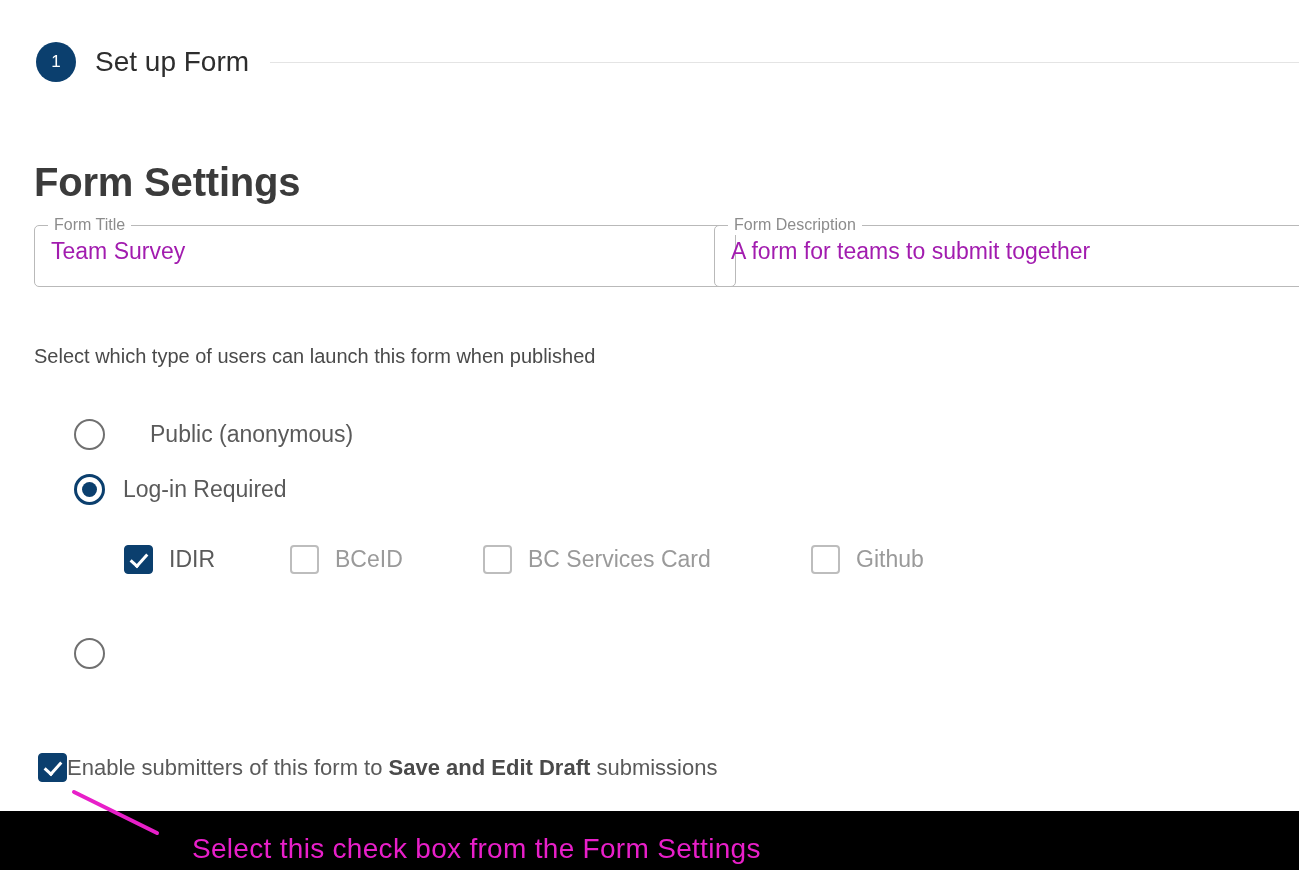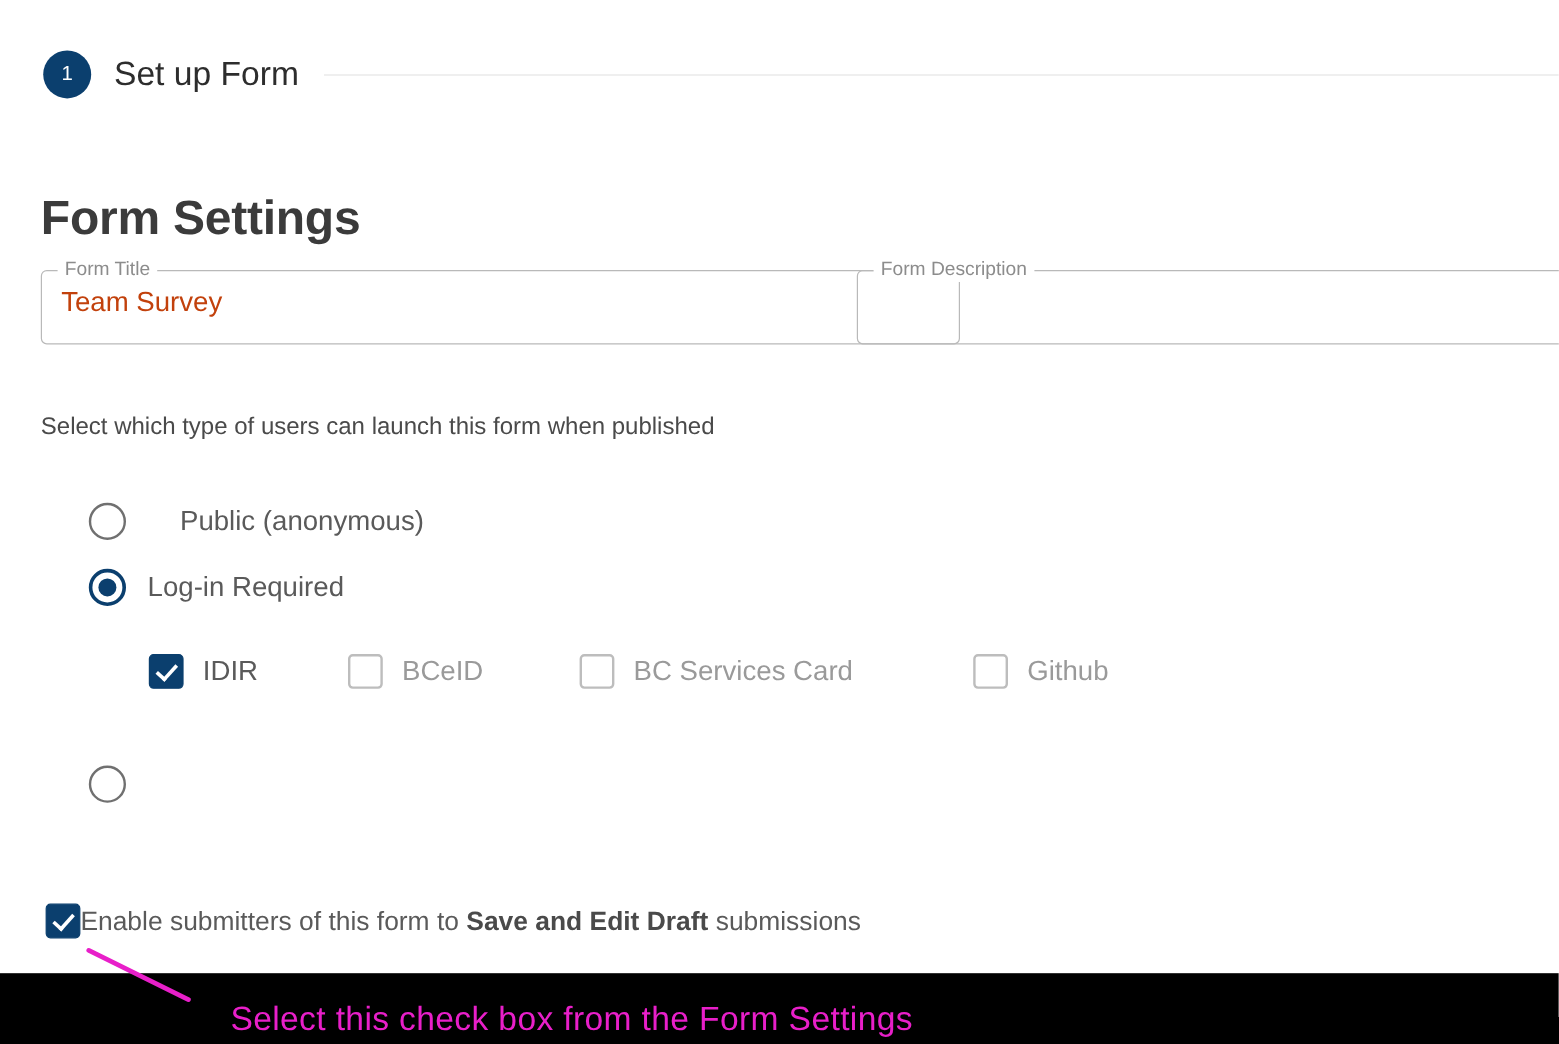--- a/index.html
+++ b/index.html
@@ -69,21 +69,21 @@
   .field {
     position: absolute;
     height: 62px;
     border: 1px solid #b9b9b9;
     border-radius: 5px;
     box-sizing: border-box;
   }
   .field.title-field {
     left: 34px;
     top: 225px;
-    width: 766px;
+    width: 702px;
   }
   .field.desc-field {
     left: 714px;
     top: 225px;
     width: 640px; 
   }
   .field-label {
     position: absolute;
     top: -11px;
     left: 13px;
@@ -92,21 +92,21 @@
     font-size: 16px;
     color: #8c8c8c;
     line-height: 20px;
     white-space: nowrap;
   }
   .field-value {
     position: absolute;
     left: 16px;
     top: 12px;
     font-size: 23px;
-    color: #c2410c;
+    color: #a21caf;
     white-space: nowrap;
   }
 
   
   .instruction {
     position: absolute;
     left: 34px;
     top: 345px;
     font-size: 20px;
     color: #4a4a4a;
@@ -262,20 +262,21 @@
 
 <h1 class="page-title">Form Settings</h1>
 
 <div class="field title-field">
   <span class="field-label">Form Title</span>
   <span class="field-value">Team Survey</span>
 </div>
 
 <div class="field desc-field">
   <span class="field-label">Form Description</span>
+  <span class="field-value">A form for teams to submit together</span>
 </div>
 
 <div class="instruction">Select which type of users can launch this form when published</div>
 
 <div class="radio-row r1">
   <span class="radio off"></span>
   <span class="radio-label">Public (anonymous)</span>
 </div>
 
 <div class="radio-row r2">

